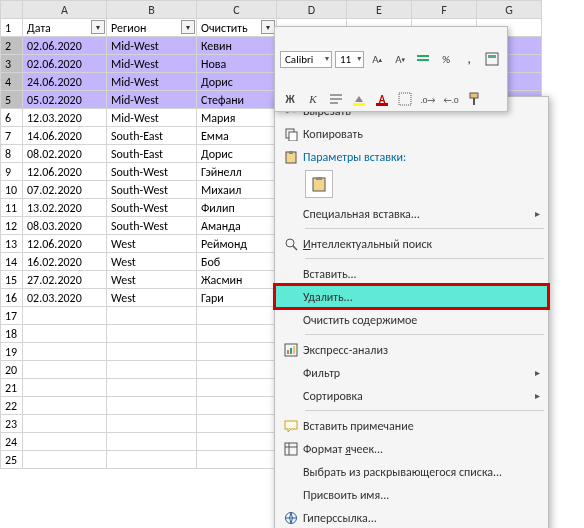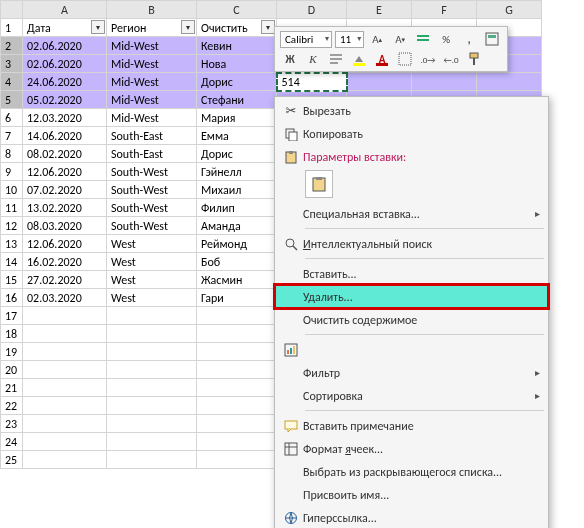--- a/index.html
+++ b/index.html
@@ -53,21 +53,21 @@
   .mini-toolbar {
     position: absolute;
     left: 274px; top: 26px;
     background: #f5f5f5;
     border: 1px solid #bdbdbd;
     box-shadow: 2px 2px 6px rgba(0,0,0,0.25);
     padding: 3px 5px;
     display: flex; flex-direction: column; gap: 2px;
     z-index: 10;
   }
-  .tb-row { display: flex; align-items: center; gap: 3px; }
+  .tb-row { display: flex; align-items: center; gap: 3px; margin-top: 20px; }
   .tb-font {
     border: 1px solid #aaa; background: #fff;
     padding: 1px 14px 1px 4px; font-size: 11px;
     position: relative; min-width: 52px;
   }
   .tb-size {
     border: 1px solid #aaa; background: #fff;
     padding: 1px 12px 1px 4px; font-size: 11px;
     position: relative; min-width: 24px; text-align: left;
   }
@@ -108,21 +108,21 @@
   }
   .cm-icon {
     width: 24px; height: 18px;
     display: flex; align-items: center; justify-content: center;
     font-size: 13px; color: #444;
   }
   .cm-label { flex: 1; }
   .cm-label u { text-decoration: underline; }
   .cm-sub::after { content: "▸"; font-size: 10px; color: #555; }
   .cm-sep { height: 1px; background: #d0d0d0; margin: 3px 4px 3px 30px; }
-  .cm-heading { font-weight: normal; color: #be185d; }
+  .cm-heading { font-weight: normal; color: #0369a1; }
   .cm-highlight {
     outline: 3px solid #d40000;
     outline-offset: -1px;
     background: #5eead4;
   }
   .paste-opt {
     width: 28px; height: 28px;
     border: 1px solid #bbb; background: #fff;
     margin: 2px 0 4px 30px;
     display: flex; align-items: center; justify-content: center;
@@ -518,20 +518,21 @@
   <div class="cm-sep"></div>
   <div class="cm-item">
     <span class="cm-icon">
       <svg width="14" height="14">
           <rect x="1" y="1" width="12" height="12" fill="none" stroke="#555"></rect>
           <rect x="3" y="7" width="2" height="4" fill="#e76f51"></rect>
           <rect x="6" y="5" width="2" height="6" fill="#2a9d8f"></rect>
           <rect x="9" y="3" width="2" height="8" fill="#e9c46a"></rect>
         </svg>
     </span>
+    <span class="cm-label">Экспресс-анализ</span>
   </div>
   <div class="cm-item cm-sub">
     <span class="cm-icon"></span>
     <span class="cm-label">Фильтр</span>
   </div>
   <div class="cm-item cm-sub">
     <span class="cm-icon"></span>
     <span class="cm-label">Сортировка</span>
   </div>
   <div class="cm-sep"></div>

